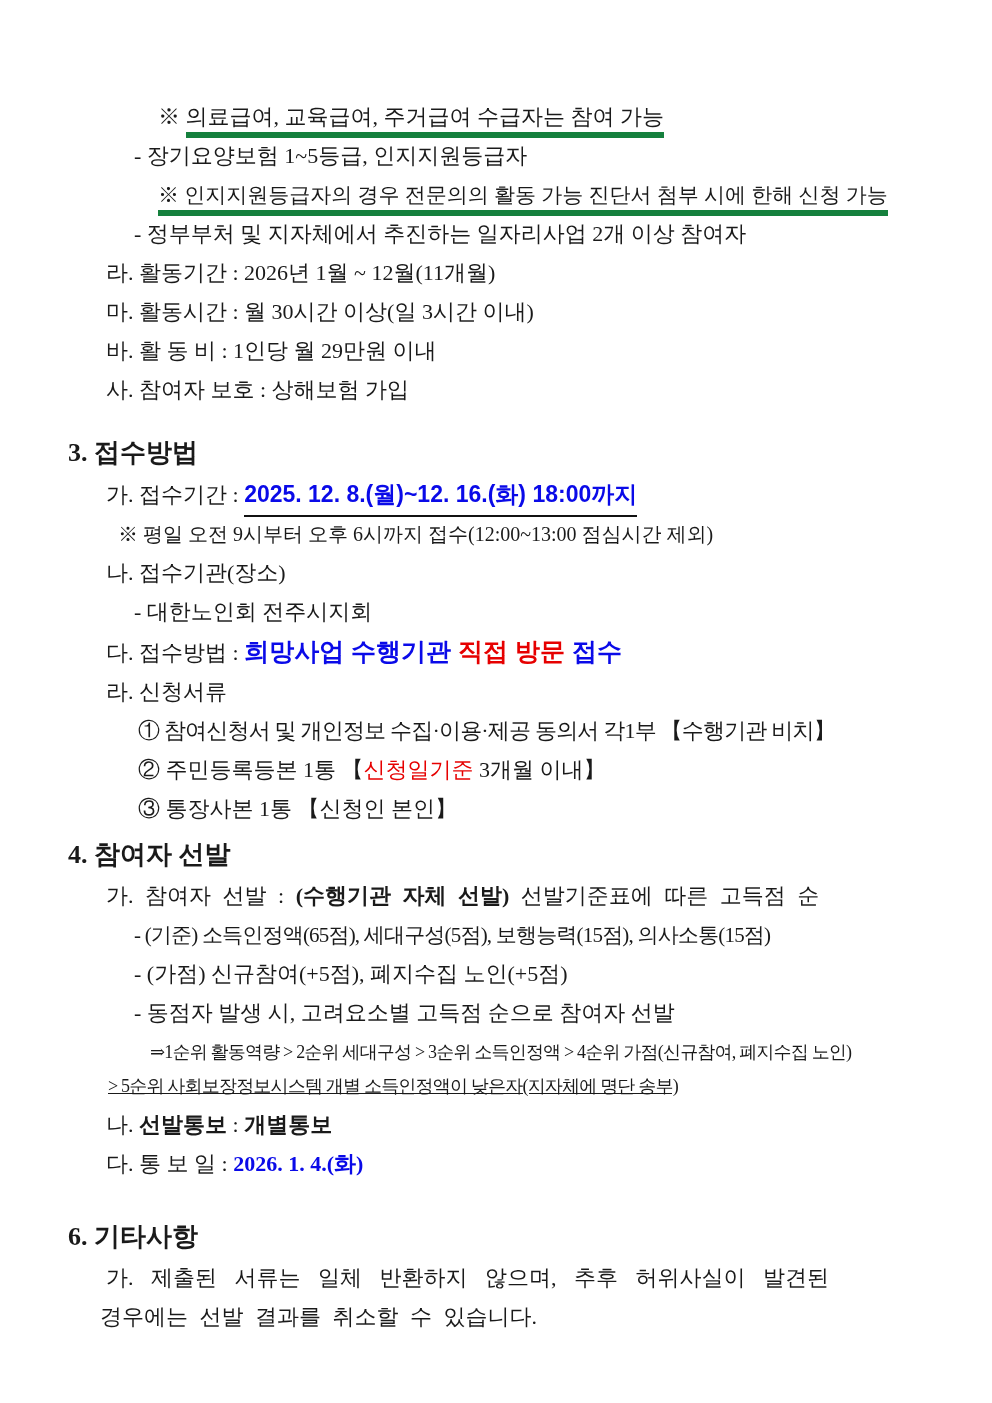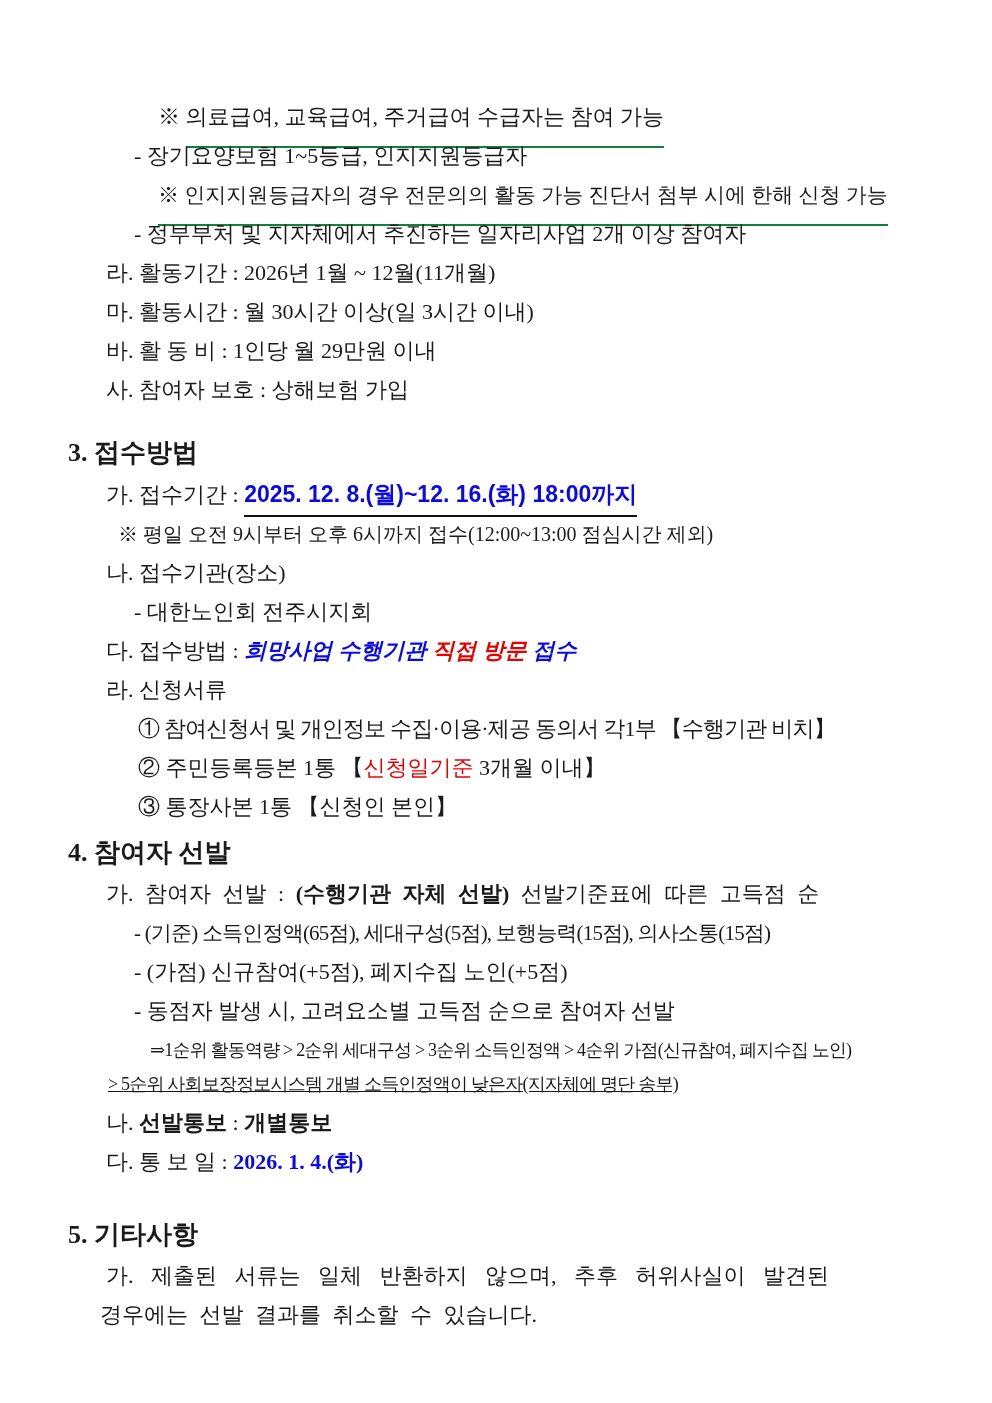--- a/index.html
+++ b/index.html
@@ -44,22 +44,22 @@
   
   .ls-s{letter-spacing:-0.8px;}
   .ws-m{word-spacing:6px;}
   .ws-l{word-spacing:12px;}
   
   .s-b{font-weight:bold;}
   .s-blue{color:#0a0ae8;}
   .s-red{color:#e60000;}
   .s-sans{font-family:"Liberation Sans","DejaVu Sans",sans-serif;}
   .s-sz23{font-size:23px;}
-  .s-sz26{font-size:22px;font-style:italic;}
-  .s-u{border-bottom:2px solid #15803d;padding-bottom:17px;}
+  .s-sz26{font-size:25px;}
+  .s-u{border-bottom:6px solid #15803d;padding-bottom:3px;}
   .s-u2{border-bottom:2.5px solid #111111;padding-bottom:8px;margin-top:46px;}
 </style>
 </head>
 <body>
 
 <div class="page">
   <div id="doc-lines">
       <div class="line lv-note1"><span class="">※ </span><span class="s-u">의료급여, 교육급여, 주거급여 수급자는 참여 가능</span></div>
       <div class="line lv-dash"><span class="">- 장기요양보험 1~5등급, 인지지원등급자</span></div>
       <div class="line lv-note1 fs21"><span class="s-u">※ 인지지원등급자의 경우 전문의의 활동 가능 진단서 첨부 시에 한해 신청 가능</span></div>
@@ -80,17 +80,17 @@
       <div class="line lv-circ"><span class="">③ 통장사본 1통 【신청인 본인】</span></div>
       <div class="line lv-heading gap-m"><span class="">4. 참여자 선발</span></div>
       <div class="line lv-item ws-m"><span class="">가. 참여자 선발 : </span><span class="s-b">(수행기관 자체 선발)</span><span class=""> 선발기준표에 따른 고득점 순</span></div>
       <div class="line lv-dash fs21 ls-s"><span class="">- (기준) 소득인정액(65점), 세대구성(5점), 보행능력(15점), 의사소통(15점)</span></div>
       <div class="line lv-dash"><span class="">- (가점) 신규참여(+5점), 폐지수집 노인(+5점)</span></div>
       <div class="line lv-dash"><span class="">- 동점자 발생 시, 고려요소별 고득점 순으로 참여자 선발</span></div>
       <div class="line lv-arrow fs18 ls-s"><span class="">⇒1순위 활동역량 &gt; 2순위 세대구성 &gt; 3순위 소득인정액 &gt; 4순위 가점(신규참여, 폐지수집 노인)</span></div>
       <div class="line lv-arrow2 gap-s fs18 ls-s"><span class="">&gt; 5순위 사회보장정보시스템 개별 소득인정액이 낮은자(지자체에 명단 송부)</span></div>
       <div class="line lv-item"><span class="">나. </span><span class="s-b">선발통보</span><span class=""> :  </span><span class="s-b">개별통보</span></div>
       <div class="line lv-item"><span class="">다. 통 보 일 : </span><span class="s-b s-blue">2026. 1. 4.(화)</span></div>
-      <div class="line lv-heading gap-xl"><span class="">5. 기타사항</span></div>
+      <div class="line lv-heading gap-xl"><span class="">6. 기타사항</span></div>
       <div class="line lv-item ws-l"><span class="">가. 제출된 서류는 일체 반환하지 않으며, 추후 허위사실이 발견된</span></div>
       <div class="line lv-cont ws-m"><span class="">경우에는 선발 결과를 취소할 수 있습니다.</span></div>
     </div>
 </div>
 
 </body></html>

